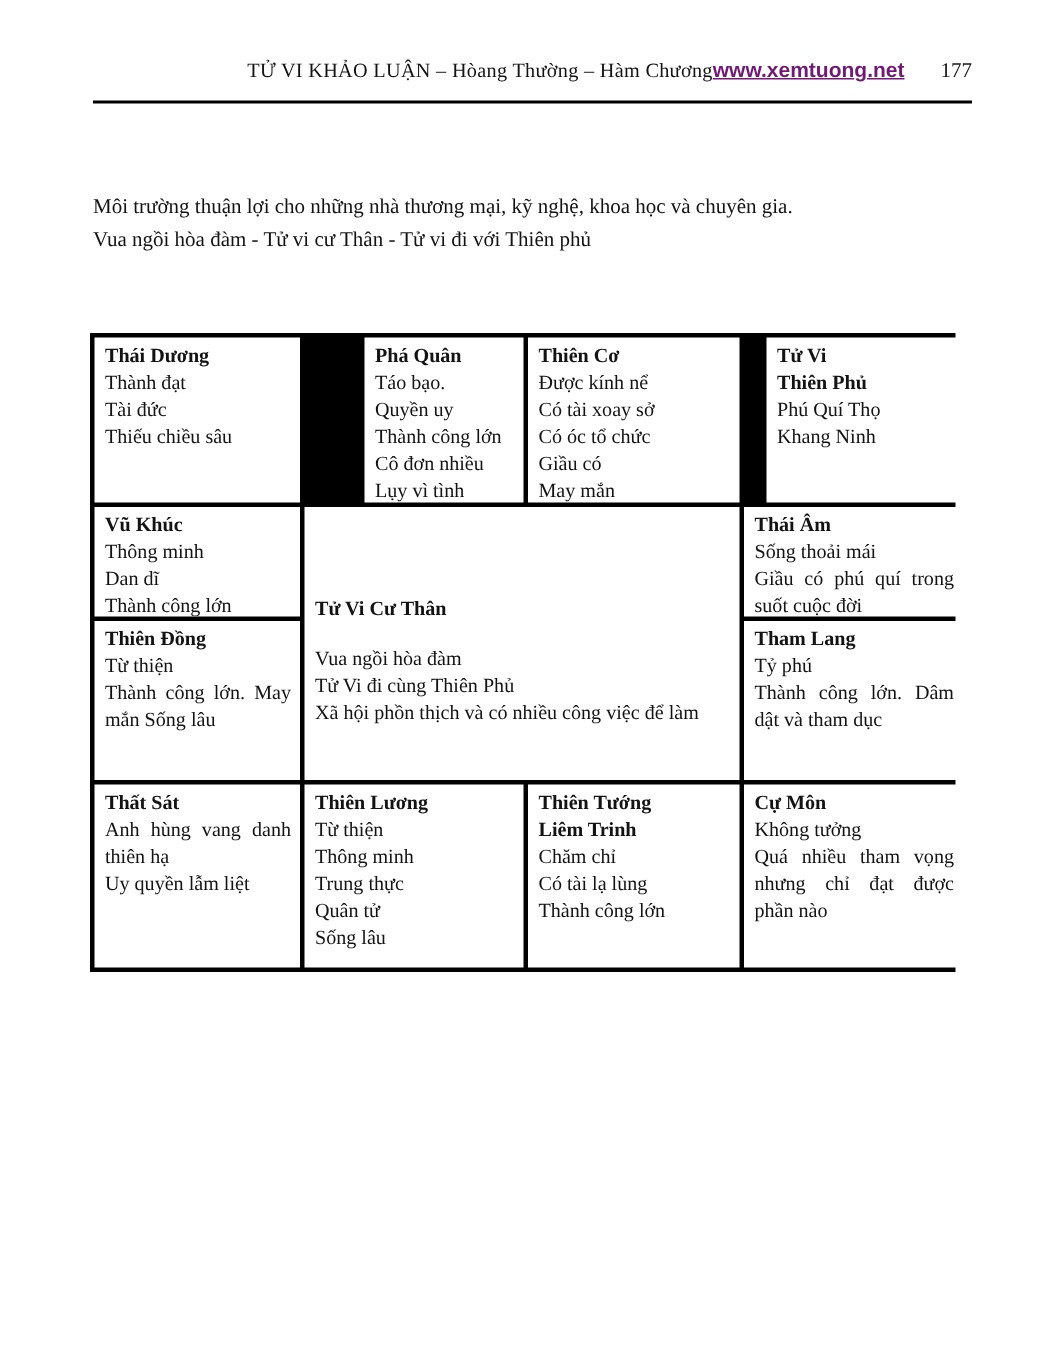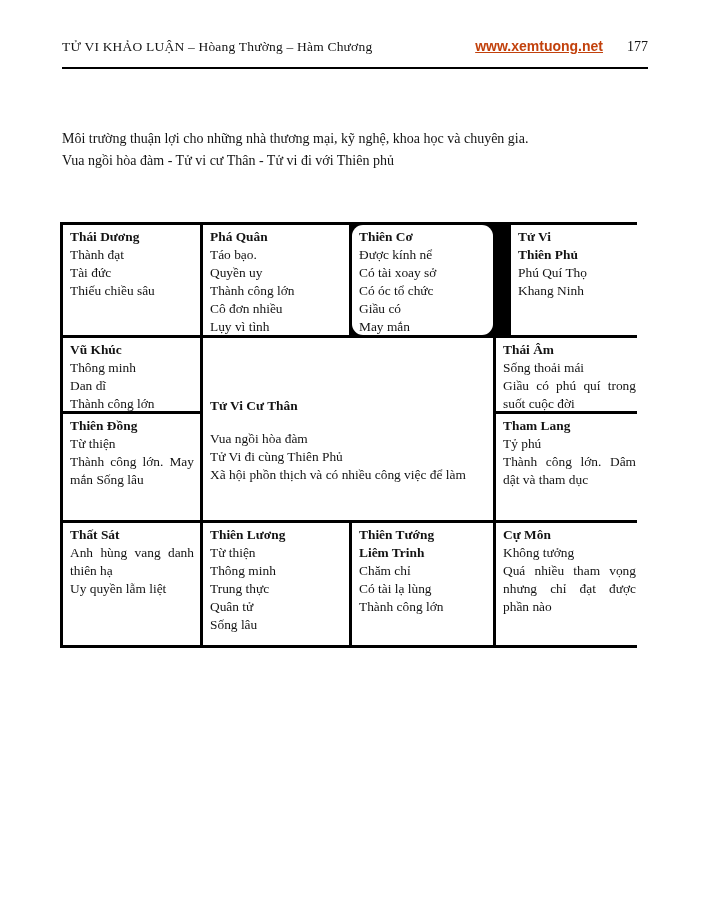--- a/index.html
+++ b/index.html
@@ -9,21 +9,21 @@
     font-family:"Liberation Serif","DejaVu Serif",serif;
     color:#131313;
     position:relative;
     overflow:hidden;
   }
   .page-header {
     position:absolute; top:38px; left:62px; width:586px;
     display:flex; align-items:baseline;
     font-size:13.5px; white-space:nowrap;
   }
-  .hdr-title { flex:1 1 auto; letter-spacing:.2px; }
+  .hdr-title { flex:1 1 auto; letter-spacing:.2px;text-align:right; }
   .hdr-link {
     font-family:"Liberation Sans","DejaVu Sans",sans-serif;
     font-weight:bold; font-size:14px;
     color:#0000ff; text-decoration:underline;
   }
   .hdr-page { margin-left:24px; font-size:14px; }
   .header-rule {
     position:absolute; top:67px; left:62px; width:586px; height:2px;
     background:#000;
   }
@@ -43,40 +43,40 @@
   }
   .cell {
     background:#fff;
     padding:3px 6px 2px 7px;
     font-size:13.4px; line-height:18px;
     overflow:hidden;
   }
   .cell-title { font-weight:bold; }
   .ln { text-align:justify; }
   .c-thaiduong { grid-area:1/1/2/2; }
-  .c-phaquan   { grid-area:1/2/2/3; }
-  .c-thienco   { grid-area:1/3/2/4;border-radius:11px; }
+  .c-phaquan   { grid-area:1/2/2/3;margin-left:40px; }
+  .c-thienco   { grid-area:1/3/2/4; }
   .c-tuvi      { grid-area:1/4/2/5;margin-left:15px; }
   .c-vukhuc    { grid-area:2/1/3/2; }
   .c-center    { grid-area:2/2/4/4; }
   .c-thaiam    { grid-area:2/4/3/5; }
   .c-thiendong { grid-area:3/1/4/2; }
   .c-thamlang  { grid-area:3/4/4/5; }
   .c-thatsat   { grid-area:4/1/5/2; }
   .c-thienluong{ grid-area:4/2/5/3; }
   .c-thientuong{ grid-area:4/3/5/4; }
   .c-cumon     { grid-area:4/4/5/5; }
   .c-center .cell-title { margin-top:56px; margin-bottom:15px; }
 </style>
 </head>
 <body>
 
 <div class="page-header">
   <span class="hdr-title">TỬ VI KHẢO LUẬN – Hòang Thường – Hàm Chương</span>
-  <span class="hdr-link" style="color: #c2410c; margin-left: 17px;">www.xemtuong.net</span>
+  <span class="hdr-link" style="color: #701a75;">www.xemtuong.net</span>
   <span class="hdr-page">177</span>
 </div>
 <div class="header-rule"></div>
 
 <div class="intro">
   <div>Môi trường thuận lợi cho những nhà thương mại, kỹ nghệ, khoa học và chuyên gia.</div>
   <div>Vua ngồi hòa đàm - Tử vi cư Thân - Tử vi đi với Thiên phủ</div>
 </div>
 
 <div class="chart">

